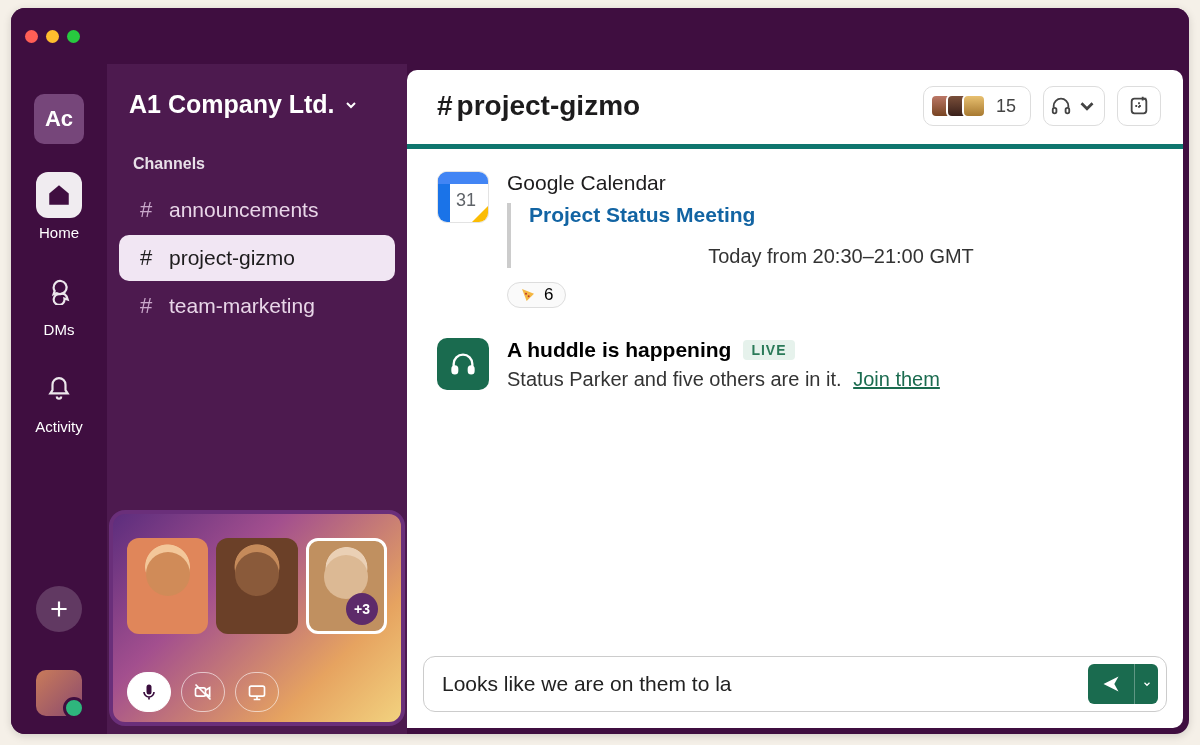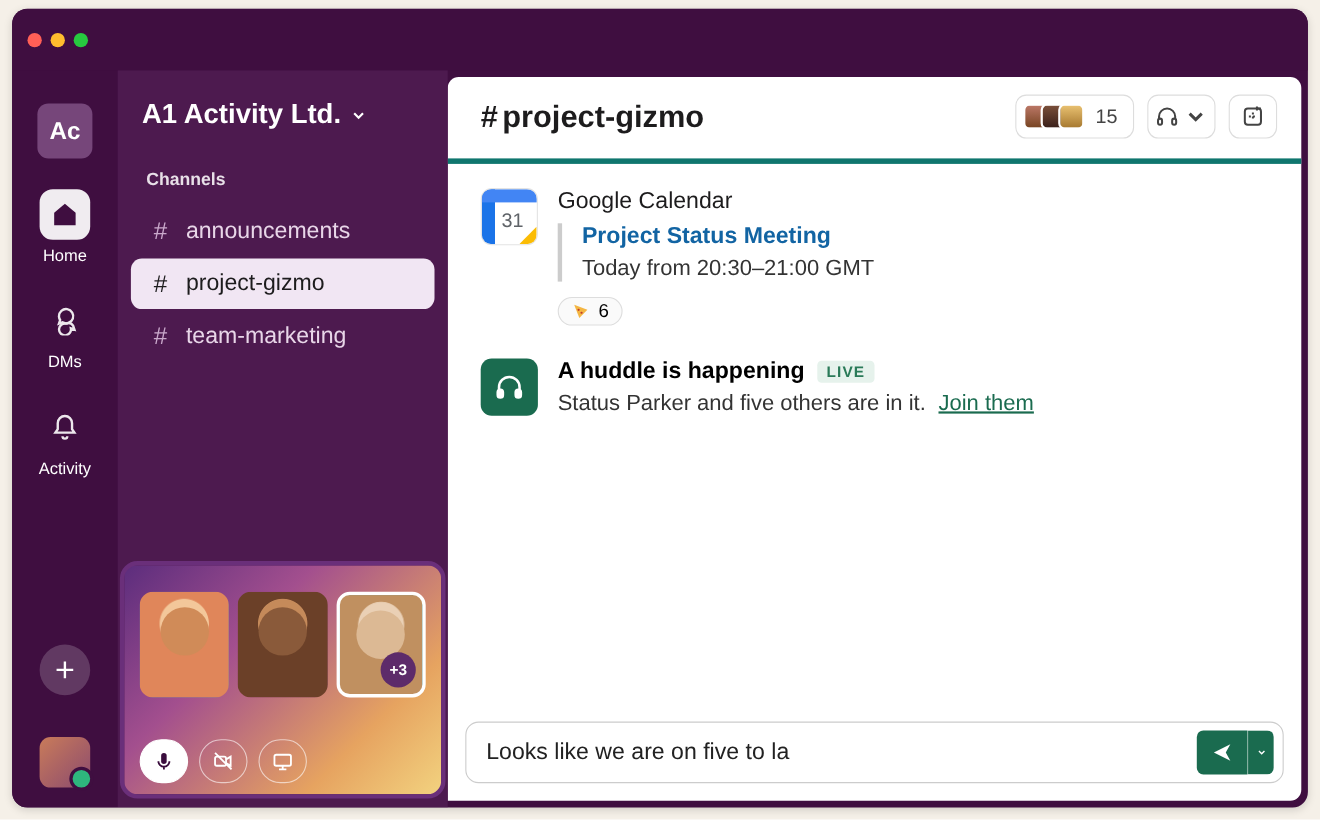--- a/index.html
+++ b/index.html
@@ -198,21 +198,21 @@
     .gcal-icon .gc-top { position:absolute; top:0; left:0; right:0; height:12px; background:#4285f4; }
     .gcal-icon .gc-side { position:absolute; left:0; top:0; bottom:0; width:12px; background:#1a73e8; }
     .gcal-icon .gc-corner { position:absolute; right:0; bottom:0; width:16px; height:16px; background:#fbbc04; clip-path: polygon(0 100%, 100% 0, 100% 100%); }
     .gcal-icon .gc-num { position:relative; color:#5f6368; font-size:18px; font-weight:400; margin-left:6px; margin-top:6px; }
     .huddle-icon { background:#1a6b4f; }
     .huddle-icon svg { width:28px; height:28px; color:#fff; }
     .msg-body { flex:1; }
     .msg-author { font-size:21px; font-weight:400; color:#1d1c1d; }
     .event-block { border-left:4px solid #ccc; padding-left:18px; margin-top:8px; }
     .event-title { font-size:21px; font-weight:700; color:#1264a3; }
-    .event-time { font-size:20px; color:#333; margin-top:6px; }
+    .event-time { font-size:20px; color:#333; margin-top:18px;text-align:center; }
     .reactions { display:flex; gap:8px; margin-top:14px; margin-left:0; }
     .reaction {
       display:flex; align-items:center; gap:8px;
       border:1px solid #ddd; background:#fafafa; border-radius:16px;
       padding:2px 12px; font-size:17px; cursor:pointer;
     }
     .reaction .emoji { width:16px; height:16px; }
     .huddle-row-title { display:flex; align-items:center; gap:12px; }
     .huddle-row-title .ht { font-size:21px; font-weight:800; }
     .live-badge {
@@ -295,21 +295,21 @@
       <div class="add-btn">
         <svg viewBox="0 0 24 24" stroke="currentColor" stroke-width="2">
             <path d="M12 5v14M5 12h14"></path>
           </svg>
       </div>
       <div class="user-avatar"></div>
     </div>
 
     <div class="sidebar">
       <div class="workspace-row">
-        <span>A1 Activity Ltd.</span>
+        <span>A1 Company Ltd.</span>
         <svg class="chev-down" width="16" height="16" viewBox="0 0 24 24" fill="none" stroke="currentColor" stroke-width="3">
             <path d="m6 9 6 6 6-6"></path>
           </svg>
       </div>
 
       <div class="section-title">Channels</div>
       <ul class="channel-list">
         <li class="channel">
           <span class="hash">#</span>
           <span>announcements</span>
@@ -437,21 +437,21 @@
             <div class="huddle-subtext">
               <span>Status Parker and five others are in it.</span>
               <span class="join-link">Join them</span>
             </div>
           </div>
         </div>
       </div>
 
       <div class="composer-wrap">
         <div class="composer">
-          <span class="composer-text">Looks like we are on five to la</span>
+          <span class="composer-text">Looks like we are on them to la</span>
           <div class="send-btn">
             <div class="send-main">
               <svg viewBox="0 0 24 24" fill="currentColor">
                   <path d="M3 12 21 3l-5 9 5 9Z"></path>
                 </svg>
             </div>
             <div class="send-split">
               <svg width="10" height="10" viewBox="0 0 24 24" fill="none" stroke="currentColor" stroke-width="3">
                   <path d="m6 9 6 6 6-6"></path>
                 </svg>

